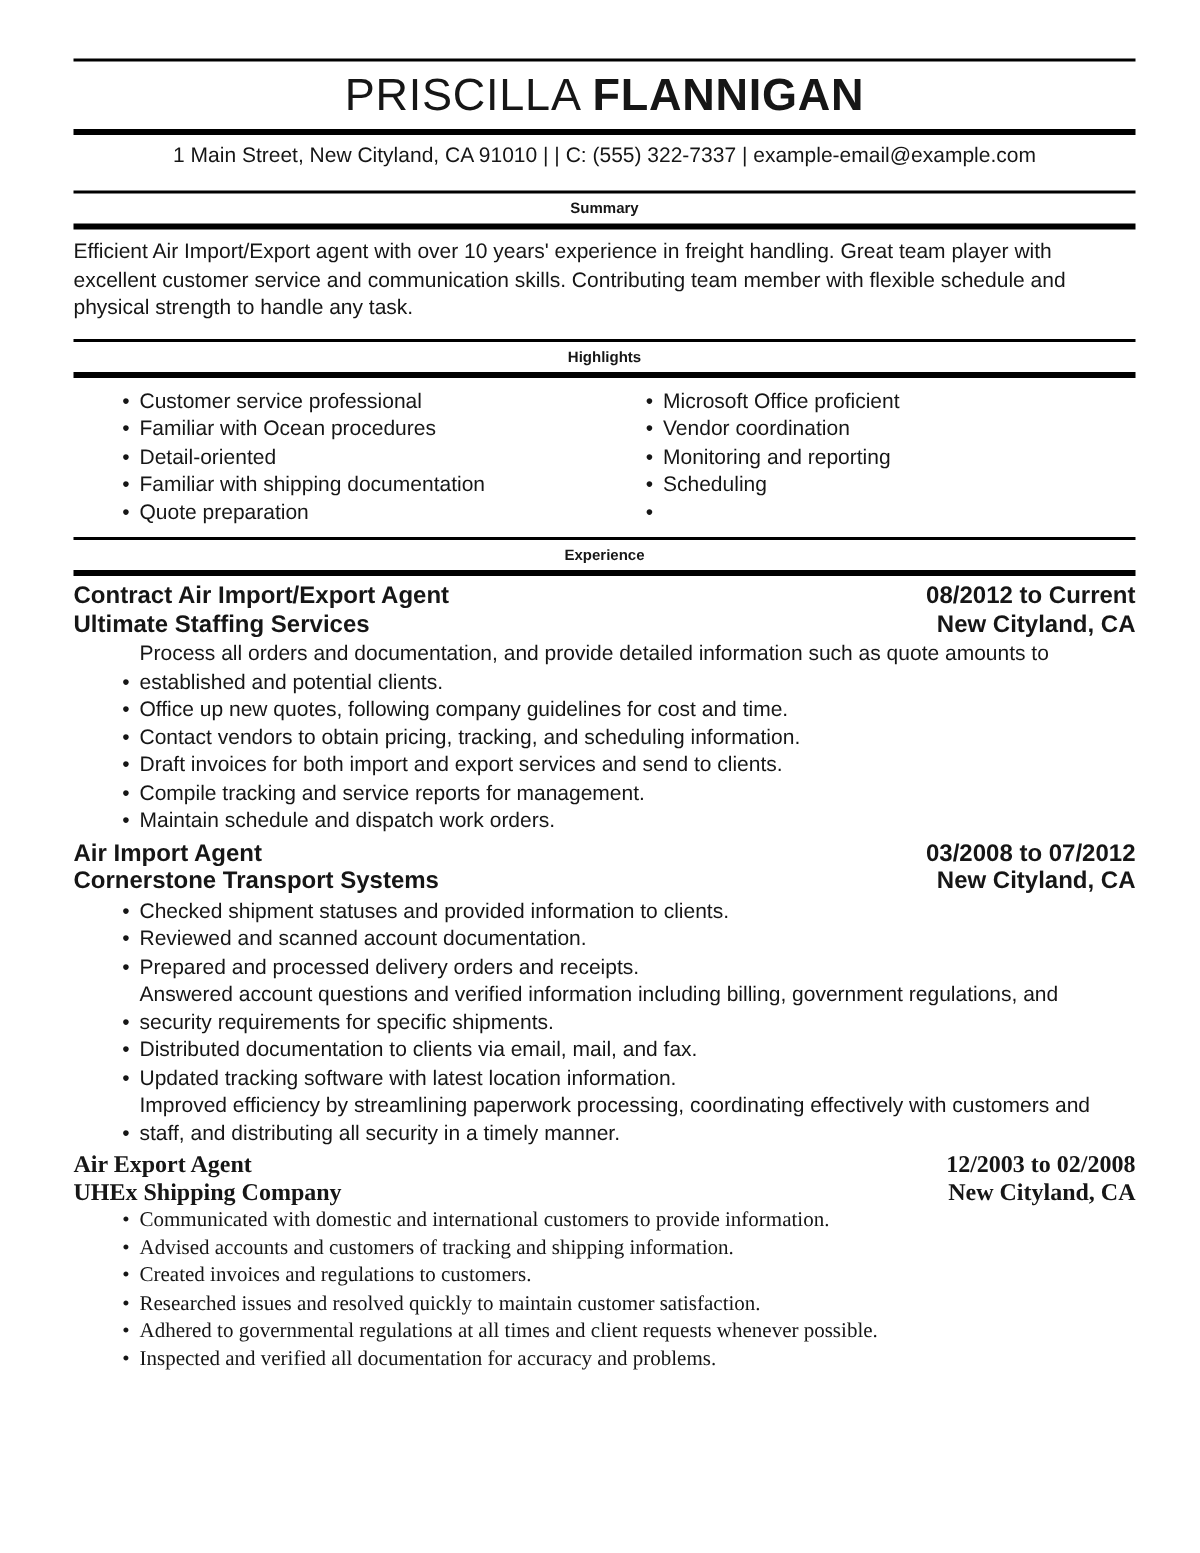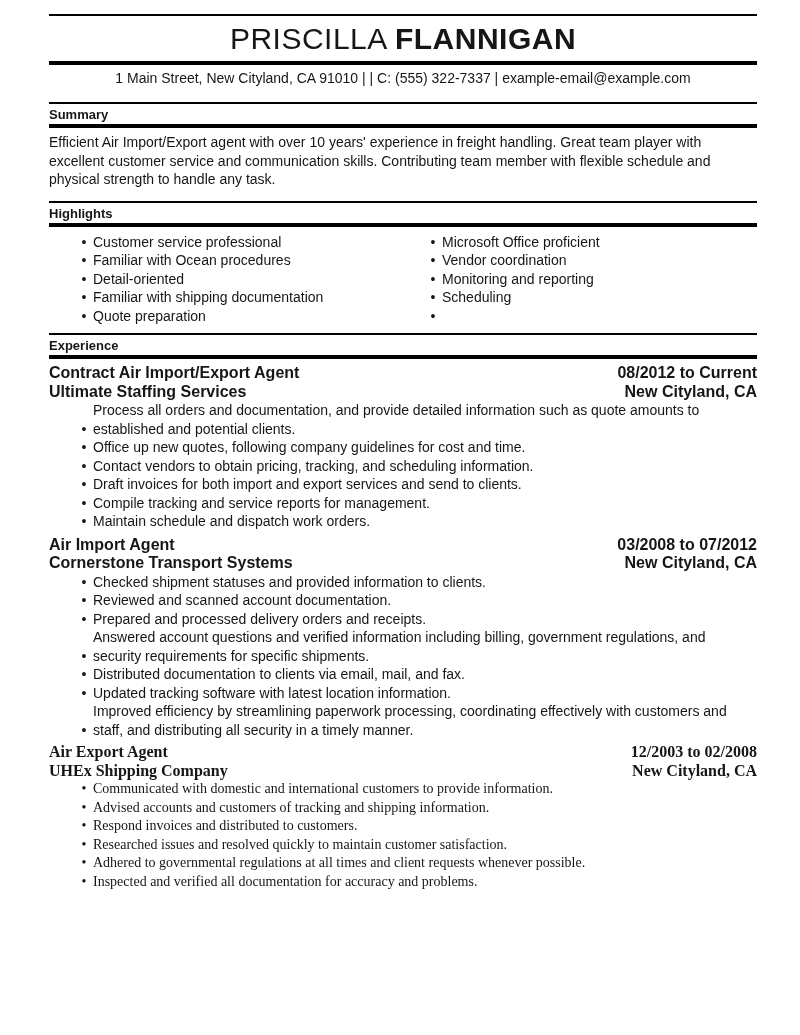--- a/index.html
+++ b/index.html
@@ -2,36 +2,36 @@
 <html><head>
 <meta charset="utf-8">
 <style>
   html, body { margin: 0; padding: 0; background: #ffffff; }
   body {
     width: 800px; height: 1035px; overflow: hidden;
     font-family: "Liberation Sans", "DejaVu Sans", sans-serif;
     color: #161616;
     -webkit-font-smoothing: antialiased;
   }
-  .page { box-sizing: border-box; width: 800px; height: 932px; padding: 14px 43px 0 49px; background: #fff; }
+  .page { box-sizing: border-box; width: 800px; height: 932px; padding: 39px 43px 0 49px; background: #fff; }
   .rule { background: #000; }
   .rule.thin  { height: 2px; }
   .rule.thick { height: 4px; }
 
   
   .name { font-size: 30px; line-height: 45px; text-align: center; letter-spacing: 0.5px; white-space: nowrap; }
   .name .first { font-weight: 400; }
   .name .last  { font-weight: 700; }
   .contact { font-size: 14px; line-height: 16px; text-align: center; margin: 5px 0 16px 0; white-space: nowrap; }
 
   
   .sec-summary    { margin-top: 0; }
   .sec-highlights { margin-top: 12px; }
   .sec-experience { margin-top: 8px; }
-  .sec-title { font-size: 13px; font-weight: 700; line-height: 17px; text-align: left; margin: 2px 0 1px 0; }
+  .sec-title { font-size: 10px; font-weight: 700; line-height: 17px; text-align: center; margin: 2px 0 1px 0; }
 
   .summary-text { margin-top: 5px; font-size: 14px; line-height: 18.5px; }
 
   
   .li { display: flex; font-size: 14px; line-height: 18.5px; align-items: flex-end; }
   .li .bullet { flex: 0 0 18px; margin-left: 26px; text-align: center; }
   .li .bullet::before { content: "\2022"; }
   .li .txt { flex: 1 1 auto; }
 
   
@@ -211,21 +211,21 @@
         <div class="li">
             <span class="bullet"></span>
             <span class="txt">Communicated with domestic and international customers to provide information.</span>
           </div>
         <div class="li">
             <span class="bullet"></span>
             <span class="txt">Advised accounts and customers of tracking and shipping information.</span>
           </div>
         <div class="li">
             <span class="bullet"></span>
-            <span class="txt">Respond invoices and distributed to customers.</span>
+            <span class="txt">Created invoices and regulations to customers.</span>
           </div>
         <div class="li">
             <span class="bullet"></span>
             <span class="txt">Researched issues and resolved quickly to maintain customer satisfaction.</span>
           </div>
         <div class="li">
             <span class="bullet"></span>
             <span class="txt">Adhered to governmental regulations at all times and client requests whenever possible.</span>
           </div>
         <div class="li">

